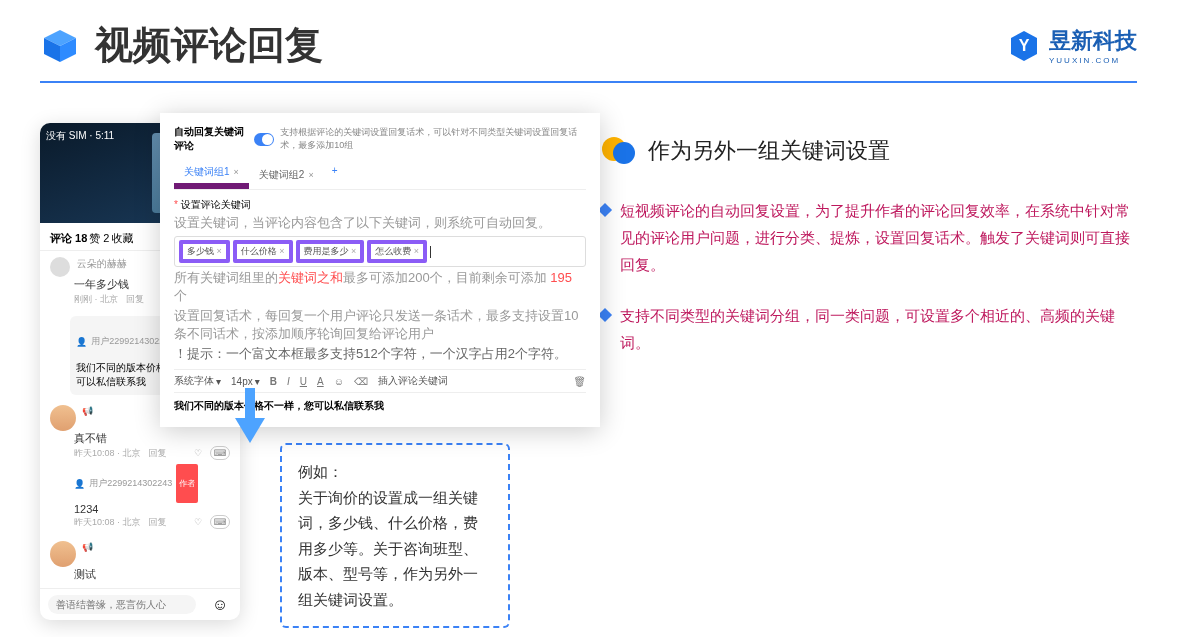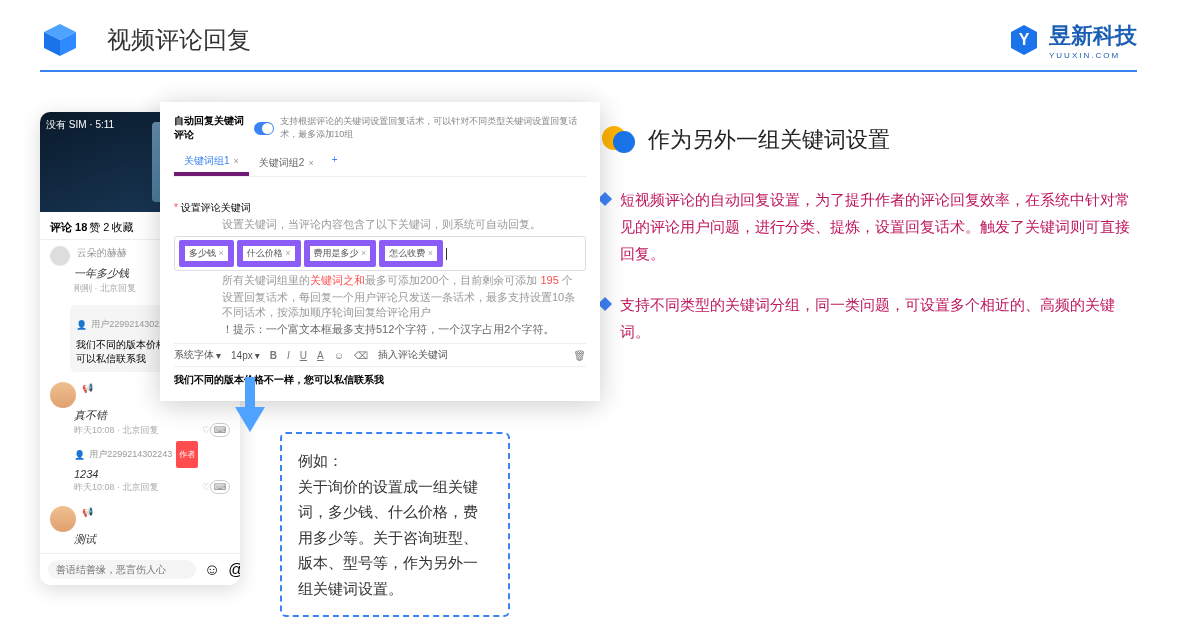--- a/index.html
+++ b/index.html
@@ -1,68 +1,68 @@
 <!DOCTYPE html>
 <html><head>
 <meta charset="utf-8">
 <style>
 * { margin: 0; padding: 0; box-sizing: border-box; }
 body { font-family: "Microsoft YaHei", Arial, sans-serif; background: #fff; width: 1177px; height: 637px; position: relative; }
 
 .header { display: flex; justify-content: space-between; align-items: center; padding: 20px 40px 10px 40px; }
 .header-left { display: flex; align-items: center; gap: 15px; }
 .cube-icon { width: 40px; height: 40px; }
-.title { font-size: 24px; font-weight: 400; color: #333; margin-left: 12px; }
+.title { font-size: 38px; font-weight: 700; color: #333; }
 .logo-right { display: flex; align-items: center; gap: 8px; }
 .logo-text { font-size: 22px; font-weight: bold; color: #1a5fb4; }
 .logo-sub { font-size: 8px; color: #1a5fb4; letter-spacing: 2px; display: block; }
 .divider { height: 2px; background: #3b82f6; margin: 0 40px; }
 
 .content { display: flex; padding: 30px 40px; gap: 40px; }
 .left-col { width: 520px; position: relative; }
 .right-col { flex: 1; padding-top: 20px; }
 
 .mock-stack { position: relative; height: 470px; }
 
 
 .phone-mock { position: absolute; left: 0; top: 10px; width: 200px; background: #fff; border-radius: 10px; box-shadow: 0 4px 20px rgba(0,0,0,0.15); overflow: hidden; z-index: 1; }
 .phone-top { background: linear-gradient(160deg,#0a1a2a,#1a3a5a); height: 100px; padding: 6px; color: #fff; font-size: 10px; position: relative; }
 .phone-img { width: 80px; height: 80px; background: linear-gradient(45deg,#4a7a9a,#7aa0c0); border-radius: 4px; position: absolute; right: 8px; top: 10px; }
 .tabs-row { display: flex; gap: 2px; padding: 8px 10px 4px; font-size: 11px; border-bottom: 1px solid #eee; }
 .tabs-row .active { font-weight: bold; }
 .comment { padding: 6px 10px; font-size: 10px; }
 .avatar { width: 20px; height: 20px; border-radius: 50%; background: #ddd; display: inline-block; vertical-align: top; margin-right: 4px; }
 .cname { color: #999; font-size: 10px; }
-.ctext { margin-left: 24px; font-size: 11px; color: #333; font-style: italic; }
-.cmeta { margin-left: 24px; font-size: 9px; color: #aaa; display: flex; gap: 0; align-items: center; }
+.ctext { margin-left: 24px; font-size: 11px; color: #333; }
+.cmeta { margin-left: 24px; font-size: 9px; color: #aaa; display: flex; gap: 8px; align-items: center; }
 .heart { margin-left: auto; }
 .reply-box { margin: 4px 10px 4px 30px; background: #f5f5f5; border-radius: 6px; padding: 6px; font-size: 10px; }
 .reply-head { color: #999; font-size: 9px; display: flex; align-items: center; gap: 4px; }
-.badge { background: #ff4d4f; color: #fff; font-size: 8px; padding: 8px 3px; border-radius: 2px; }
-.input-row { display: flex; align-items: center; padding: 6px 8px; border-top: 1px solid #eee; gap: 8px; }
+.badge { background: #ff4d4f; color: #fff; font-size: 8px; padding: 14px 3px; border-radius: 2px; }
+.input-row { display: flex; align-items: center; padding: 6px 8px; border-top: 1px solid #eee; gap: 16px; }
 .input-row input { flex: 1; border: none; background: #f5f5f5; border-radius: 12px; padding: 4px 8px; font-size: 10px; }
 .small-oval { width:20px; height:14px; border:1px solid #ccc; border-radius:7px; display:inline-flex; align-items:center; justify-content:center; font-size:9px; color:#888;}
 .face2 { width:26px; height:26px; border-radius:50%; background: linear-gradient(#f0c090,#e0a070); display:inline-block; vertical-align:top; margin-right:4px;}
 
 
 .settings-panel { position: absolute; left: 120px; top: 0; width: 440px; background: #fff; border-radius: 0; box-shadow: 0 4px 25px rgba(0,0,0,0.2); padding: 12px 14px; font-size: 10px; z-index: 2; }
 .sp-row1 { display: flex; align-items: center; gap: 6px; font-size: 10px; }
 .toggle { width: 24px; height: 13px; background: #3b82f6; border-radius: 7px; position: relative; }
 .toggle::after { content:''; position:absolute; right:1px; top:1px; width:11px; height:11px; background:#fff; border-radius:50%; }
 .sp-desc { color: #888; font-size: 9px; }
 .kw-tabs { display: flex; gap: 0; margin-top: 8px; border-bottom: 1px solid #eee; font-size: 10px; }
 .kw-tab { padding: 4px 10px; color: #666; display:flex; align-items:center; gap:4px;}
-.kw-tab.active { color: #3b82f6; border-bottom: 4px solid #701a75; }
+.kw-tab.active { color: #3b82f6; border-bottom: 6px solid #701a75; }
 .close-x { color:#999; font-size:9px; }
 .plus { color:#3b82f6; padding:4px 8px; }
-.section-label { margin-top: 24px; font-size: 10px; }
+.section-label { margin-top: 8px; font-size: 10px; }
 .section-label::before { content:'* '; color:#ff4d4f; }
-.hint { color: #999; font-size: 11px; margin-top: 2px; margin-left: 48px; }
+.hint { color: #999; font-size: 13px; margin-top: 2px; }
 .tag-input { border: 1px solid #ddd; border-radius: 3px; padding: 3px 4px; margin-top: 4px; display: flex; flex-wrap: wrap; gap: 3px; align-items: center; }
-.tag { border: 6px solid #8b5cf6; border-radius: 2px; padding: 1px 4px; font-size: 9px; color: #555; }
+.tag { border: 4px solid #8b5cf6; border-radius: 2px; padding: 1px 4px; font-size: 9px; color: #555; }
 .tag::after { content:' ×'; color:#aaa; }
 .red { color: #ff4d4f; }
 .toolbar { display: flex; align-items: center; gap: 10px; margin-top: 6px; padding: 4px 0; border-top:1px solid #eee; border-bottom:1px solid #eee; font-size: 10px; color: #555; }
 .toolbar .sel { display:flex; align-items:center; gap:2px; }
 .toolbar .ico { color:#777; }
 .editor-text { padding: 6px 0 2px; font-size: 10px; font-weight: bold; }
 
 
 .arrow-down { position: absolute; left: 195px; top: 275px; z-index: 3; }
 

